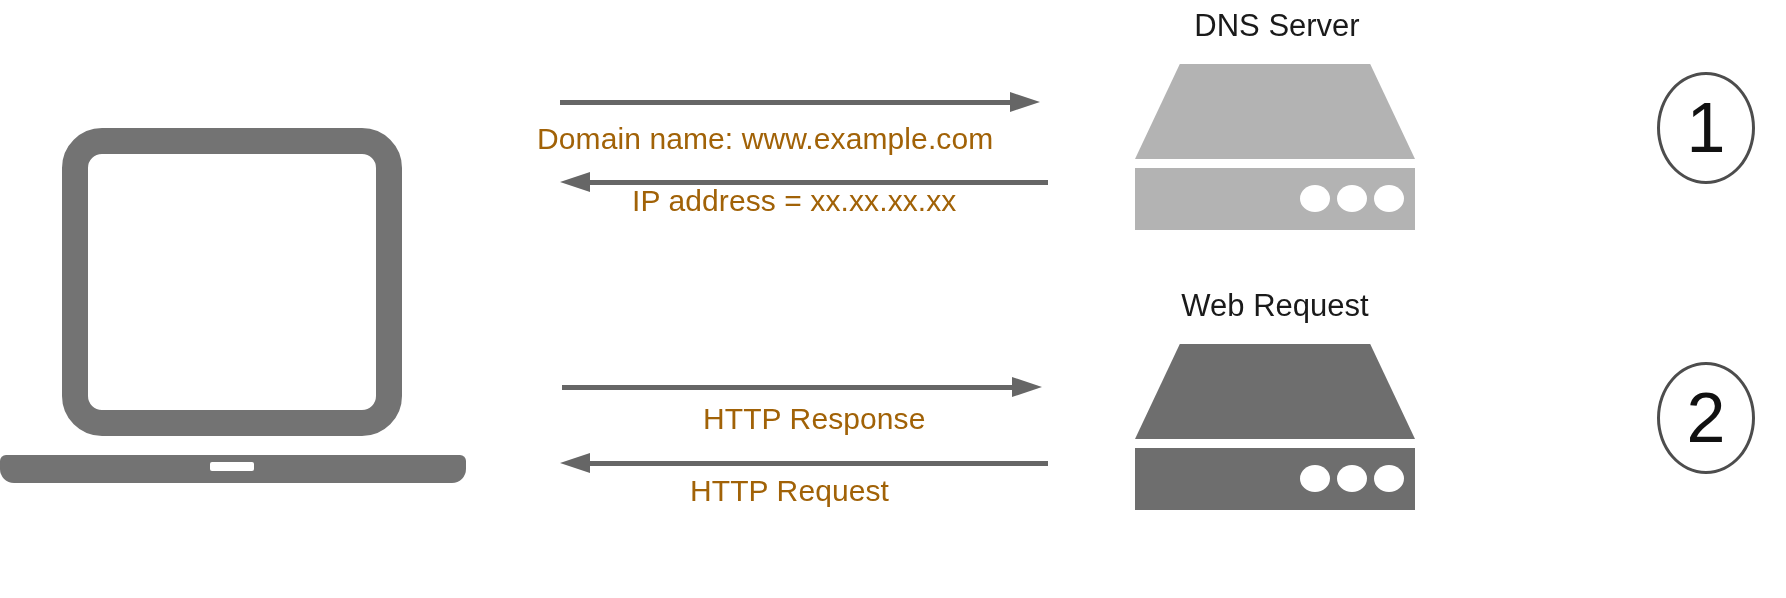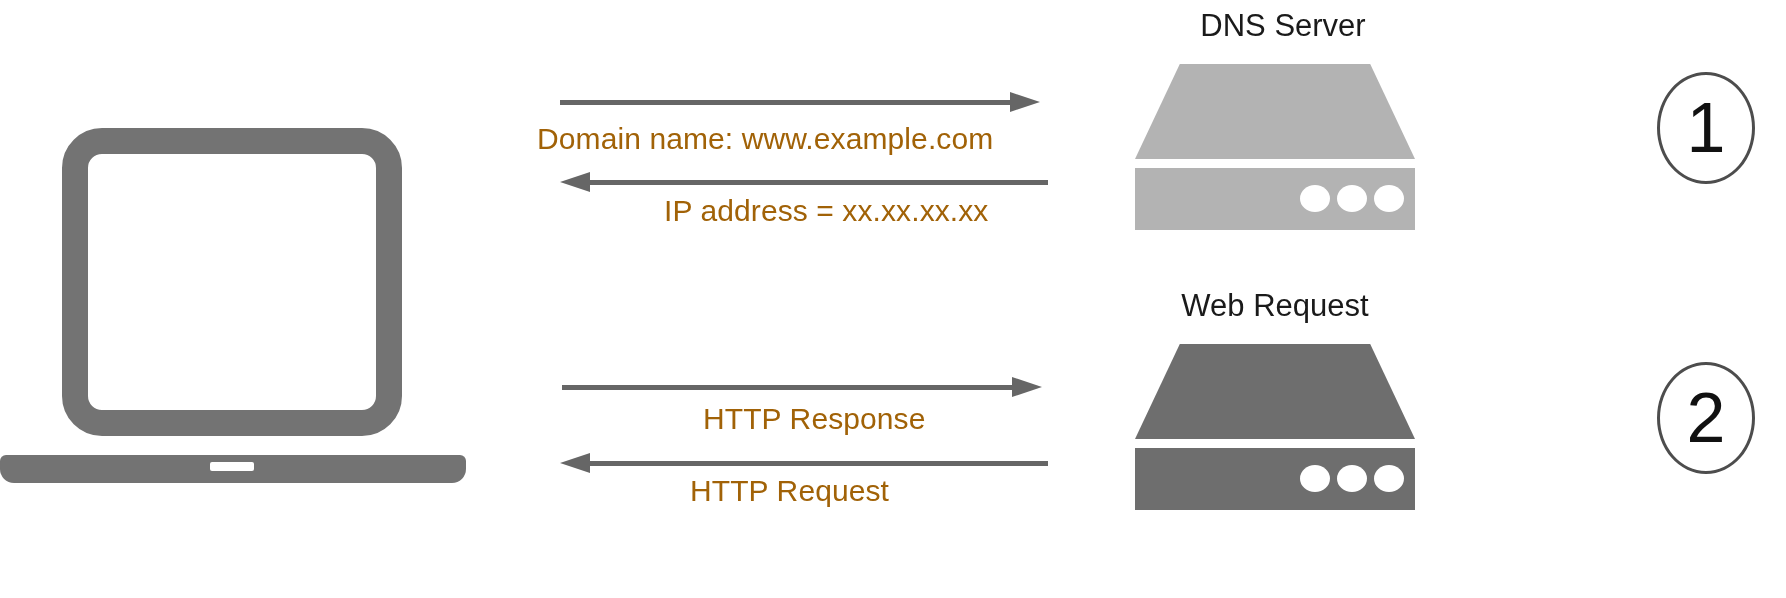--- a/index.html
+++ b/index.html
@@ -130,42 +130,42 @@
       <div class="arrow-head right" style="left:450px;"></div>
     </div>
 
     <div class="flow-label" style="left:537px; top:122px;">Domain name: www.example.com</div>
 
     <div class="arrow-row" style="left:560px; top:172px; width:490px;">
       <div class="arrow-head left" style="left:0px;"></div>
       <div class="arrow-line" style="left:28px; width:460px;"></div>
     </div>
 
-    <div class="flow-label" style="left:632px; top:194px;margin-left:32px;">IP address = xx.xx.xx.xx</div>
+    <div class="flow-label" style="left:632px; top:184px;">IP address = xx.xx.xx.xx</div>
   </div>
 
   <div class="flow">
 
     <div class="arrow-row" style="left:562px; top:377px; width:480px;">
       <div class="arrow-line" style="left:0px; width:452px;"></div>
       <div class="arrow-head right" style="left:450px;"></div>
     </div>
 
     <div class="flow-label" style="left:703px; top:402px;">HTTP Response</div>
 
     <div class="arrow-row" style="left:560px; top:453px; width:490px;">
       <div class="arrow-head left" style="left:0px;"></div>
       <div class="arrow-line" style="left:28px; width:460px;"></div>
     </div>
 
     <div class="flow-label" style="left:690px; top:474px;">HTTP Request</div>
   </div>
 
   <div class="server-group" style="left:1135px; top:0px;">
-    <div class="server-title" style="left:8px; top:8px; width:280px;">DNS Server</div>
+    <div class="server-title" style="left:2px; top:8px; width:280px;">DNS Server</div>
     <div class="server-top" style="left:0px; top:64px; background:#b3b3b3;"></div>
     <div class="server-body" style="left:0px; top:168px; background:#b3b3b3;">
       <div class="led" style="left:165px;"></div>
       <div class="led" style="left:202px;"></div>
       <div class="led" style="left:239px;"></div>
     </div>
   </div>
 
   <div class="step-badge" style="left:1657px; top:72px;">1</div>
 

